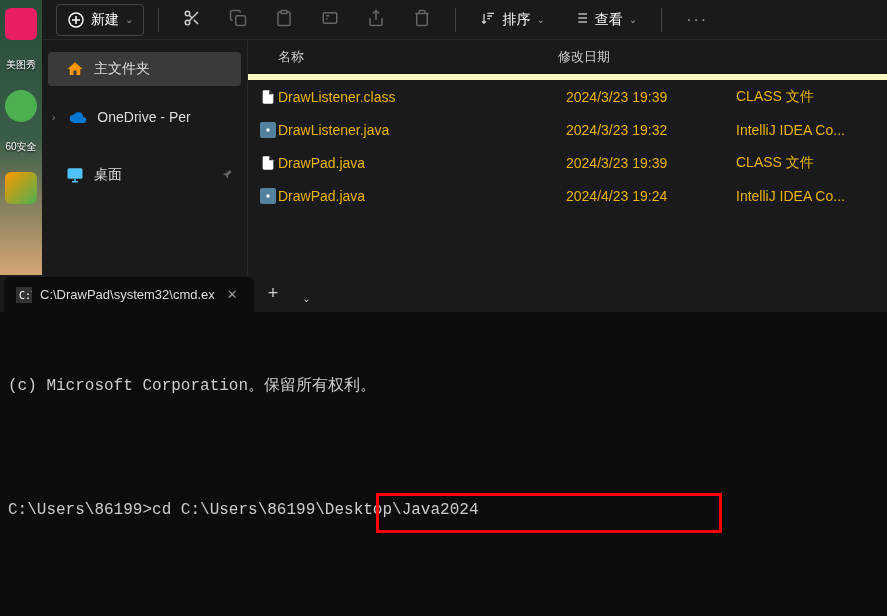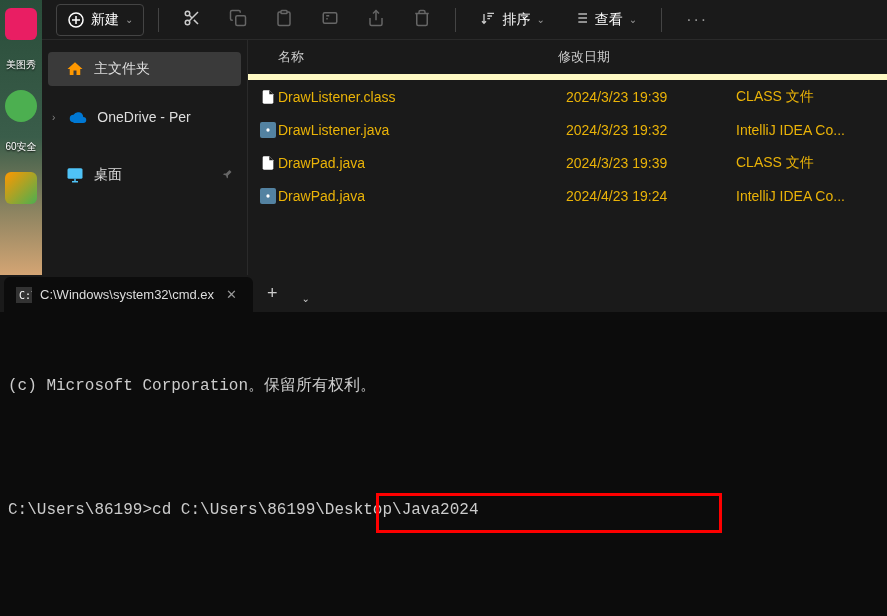--- a/index.html
+++ b/index.html
@@ -375,21 +375,21 @@
 
 <div class="terminal-window">
   <div class="term-tabs">
     <div class="term-tab">
       <span class="term-tab-icon">
         <svg width="16" height="16" viewBox="0 0 16 16">
             <rect width="16" height="16" fill="#333"></rect>
             <text x="3" y="12" font-size="10" fill="#fff" font-family="monospace">C:\</text>
           </svg>
       </span>
-      <span class="term-tab-title">C:\Windows\system32\cmd.ex</span>
+      <span class="term-tab-title">C:\DrawPad\system32\cmd.ex</span>
       <span class="term-tab-close">✕</span>
     </div>
     <div class="term-new-tab">+</div>
     <div class="term-dropdown">⌄</div>
   </div>
   <div class="term-body">
     <span class="term-line">(c) Microsoft Corporation。保留所有权利。</span>
     <span class="term-line"></span>
     <span class="term-line">C:\Users\86199&gt;cd C:\Users\86199\Desktop\Java2024</span>
     <span class="term-line"></span>

